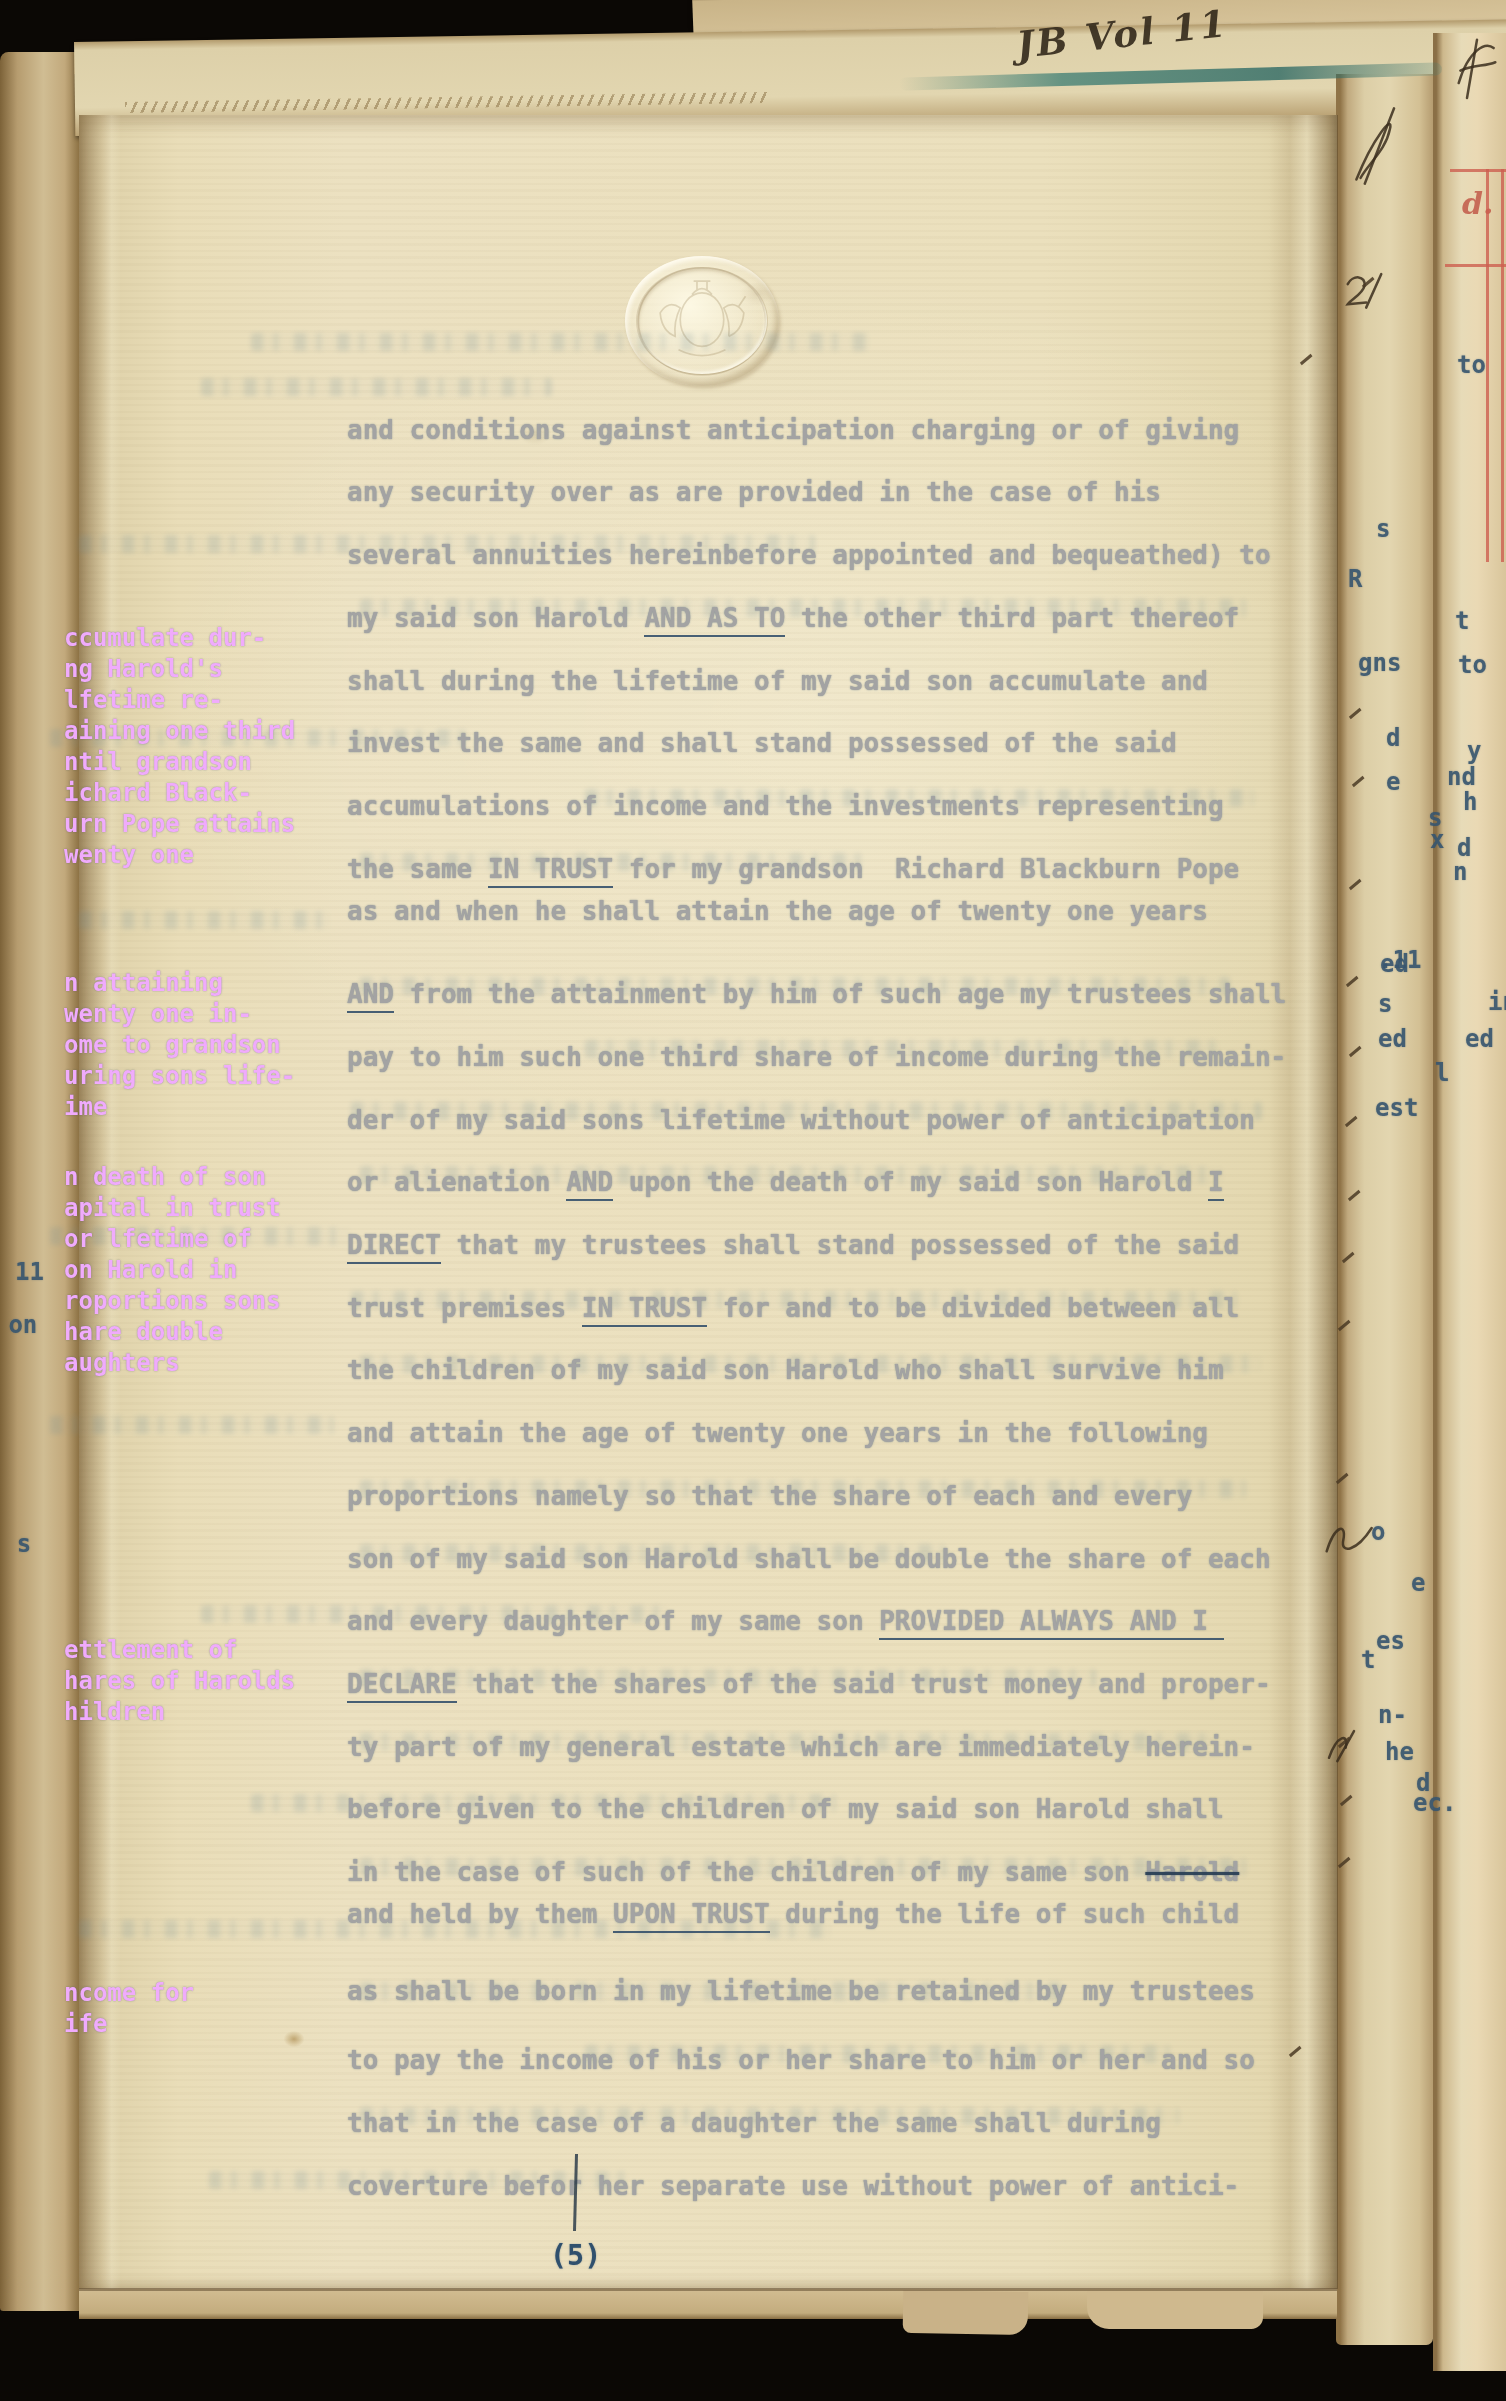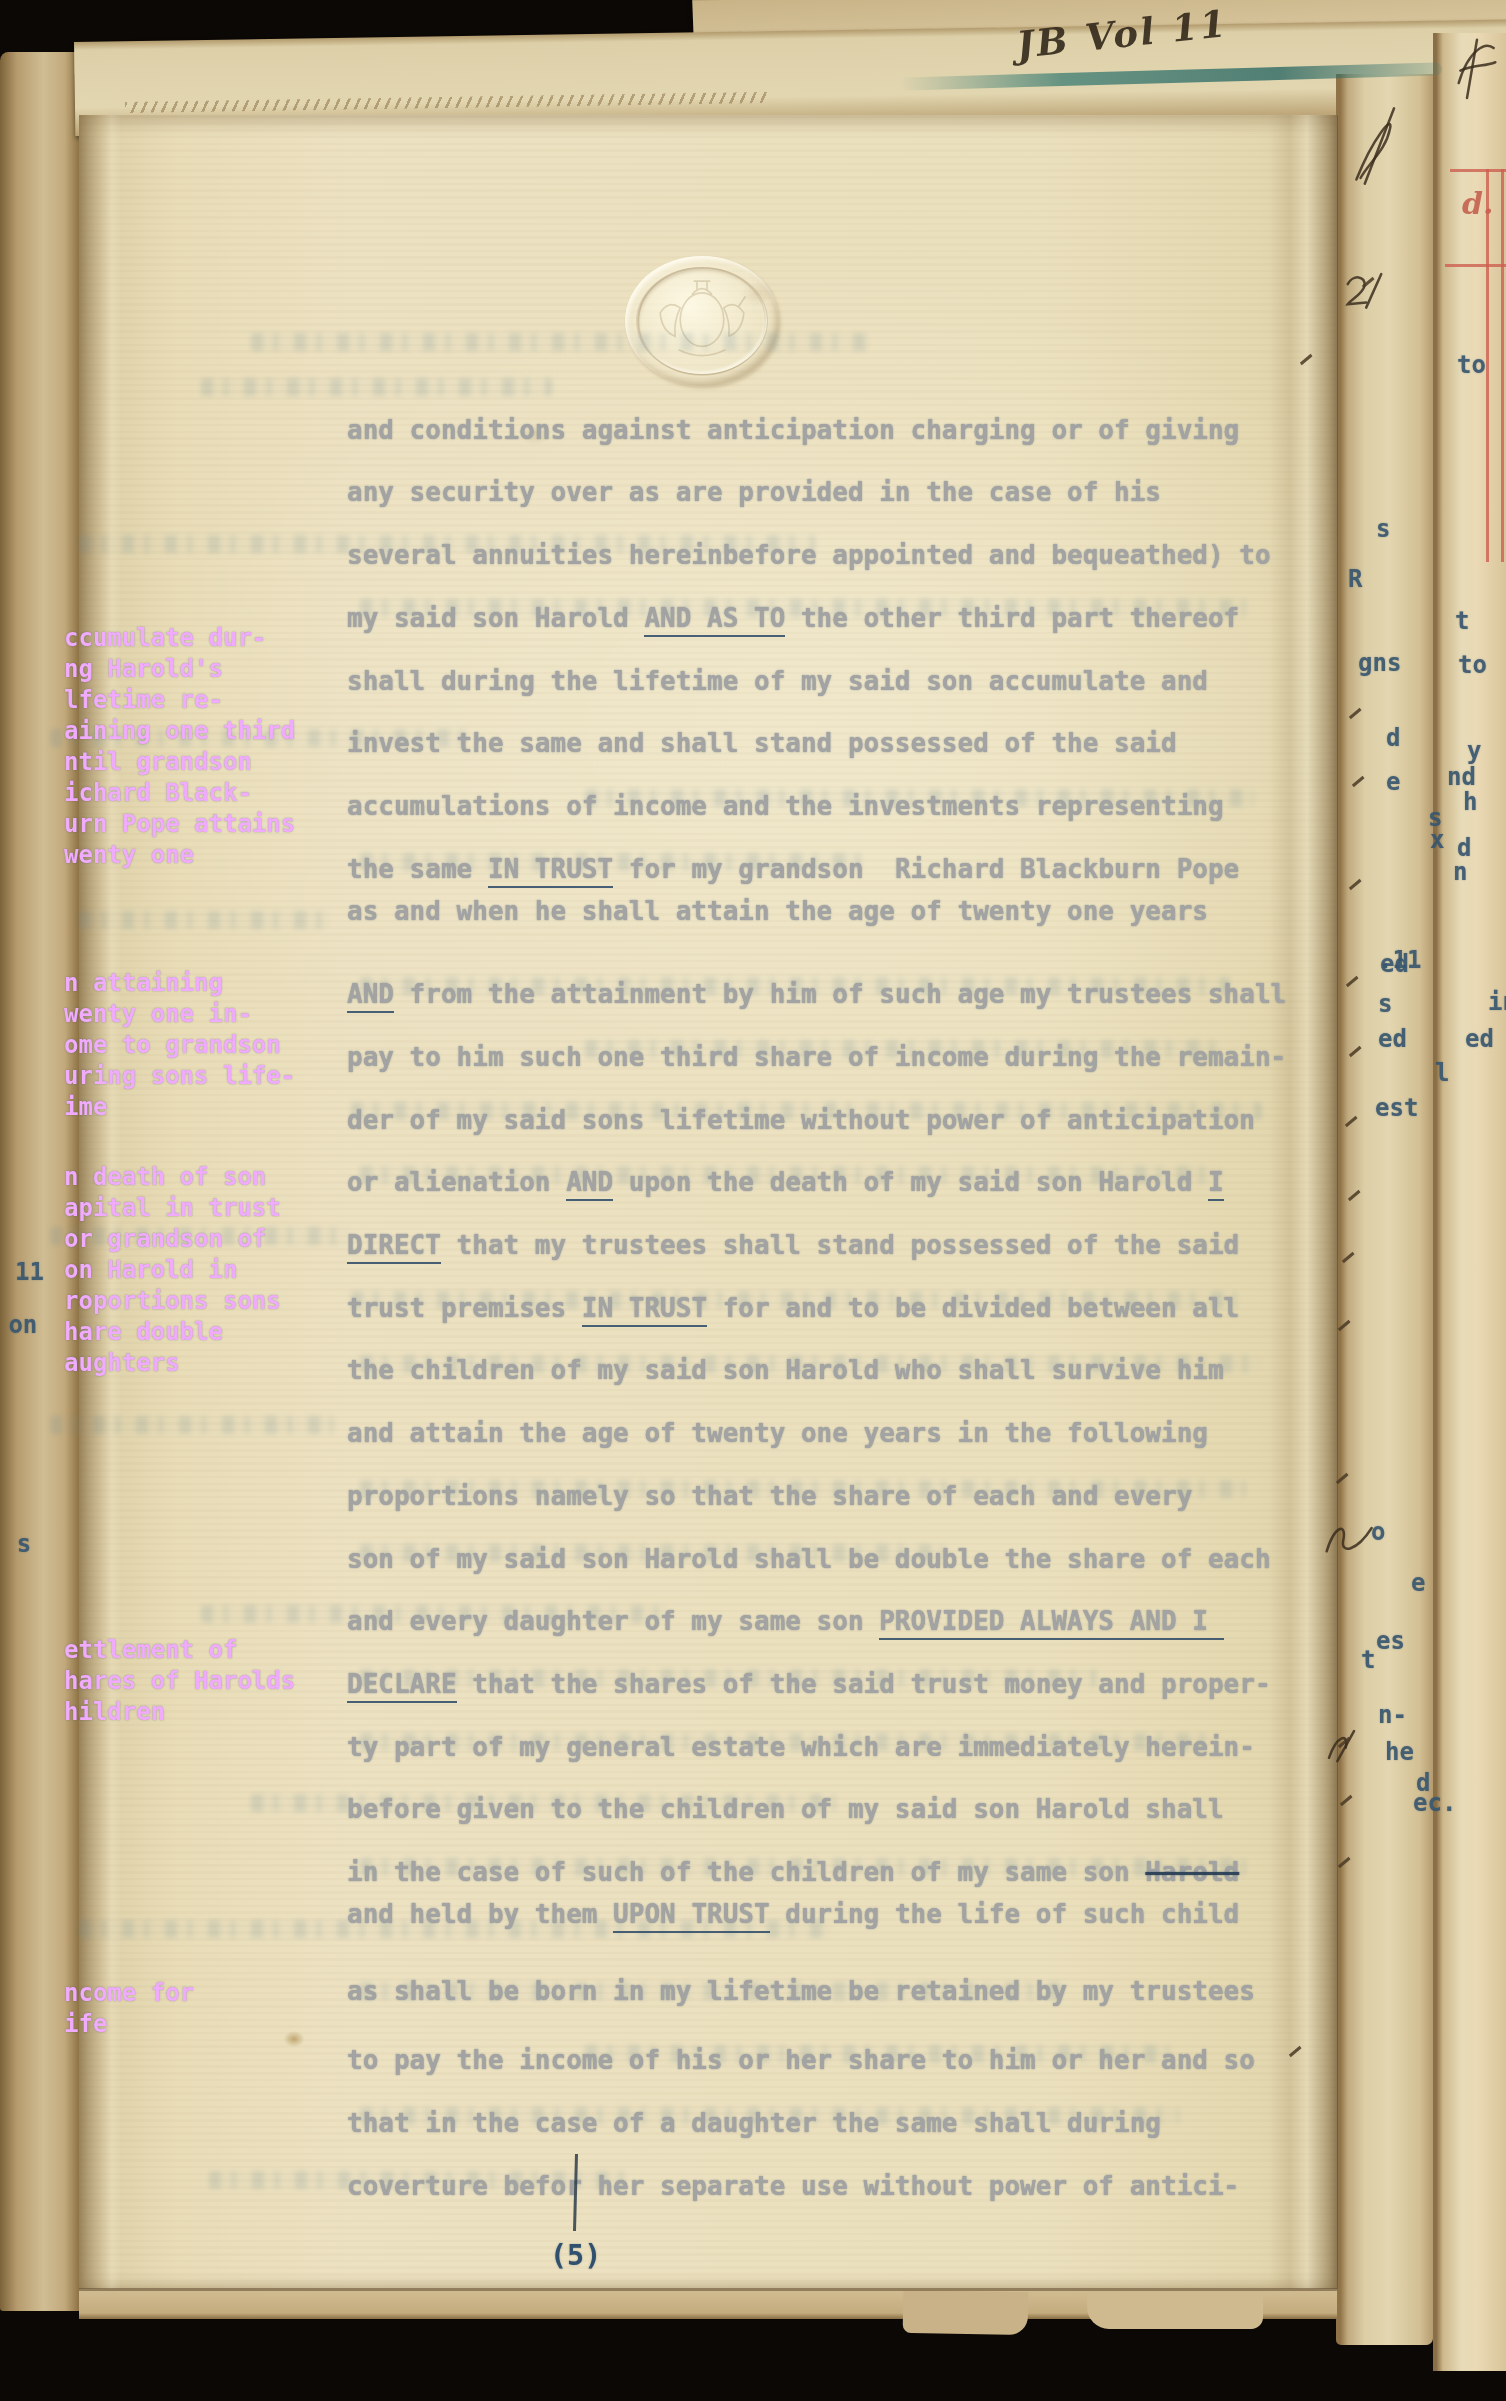--- a/index.html
+++ b/index.html
@@ -154,21 +154,21 @@
   </svg>
   <svg class="squiggle" style="left:1324px;top:1726px" width="45" height="37" viewBox="0 0 54 44">
     <path d="M6,38 C16,10 30,8 26,26"></path>
       <path d="M36,6 L16,42"></path>
   </svg>
   <div class="pen-vertical"></div>
 
   <div id="margin-notes">
       <div class="margin-note" style="top: 623px;"><div>ccumulate dur-</div><div>ng Harold's</div><div>lfetime re-</div><div>aining one third</div><div>ntil grandson</div><div>ichard Black-</div><div>urn Pope attains</div><div>wenty one</div></div>
       <div class="margin-note" style="top: 968px;"><div>n attaining</div><div>wenty one in-</div><div>ome to grandson</div><div>uring sons life-</div><div>ime</div></div>
-      <div class="margin-note" style="top: 1162px;"><div>n death of son</div><div>apital in trust</div><div>or grandson of</div><div>on Harold in</div><div>roportions sons</div><div>hare double</div><div>aughters</div></div>
+      <div class="margin-note" style="top: 1162px;"><div>n death of son</div><div>apital in trust</div><div>or lfetime of</div><div>on Harold in</div><div>roportions sons</div><div>hare double</div><div>aughters</div></div>
       <div class="margin-note" style="top: 1635px;"><div>ettlement of</div><div>hares of Harolds</div><div>hildren</div></div>
       <div class="margin-note" style="top: 1978px;"><div>ncome for</div><div>ife</div></div>
     </div>
   <div id="body-lines">
       <div class="body-line" style="top: 415px;"><span>and conditions against anticipation charging or of giving</span></div>
       <div class="body-line" style="top: 477px;"><span>any security over as are provided in the case of his</span></div>
       <div class="body-line" style="top: 540px;"><span>several annuities hereinbefore appointed and bequeathed) to</span></div>
       <div class="body-line" style="top: 603px;"><span>my said son Harold </span><span class="u">AND AS TO</span><span> the other third part thereof</span></div>
       <div class="body-line" style="top: 666px;"><span>shall during the lifetime of my said son accumulate and</span></div>
       <div class="body-line" style="top: 728px;"><span>invest the same and shall stand possessed of the said</span></div>

